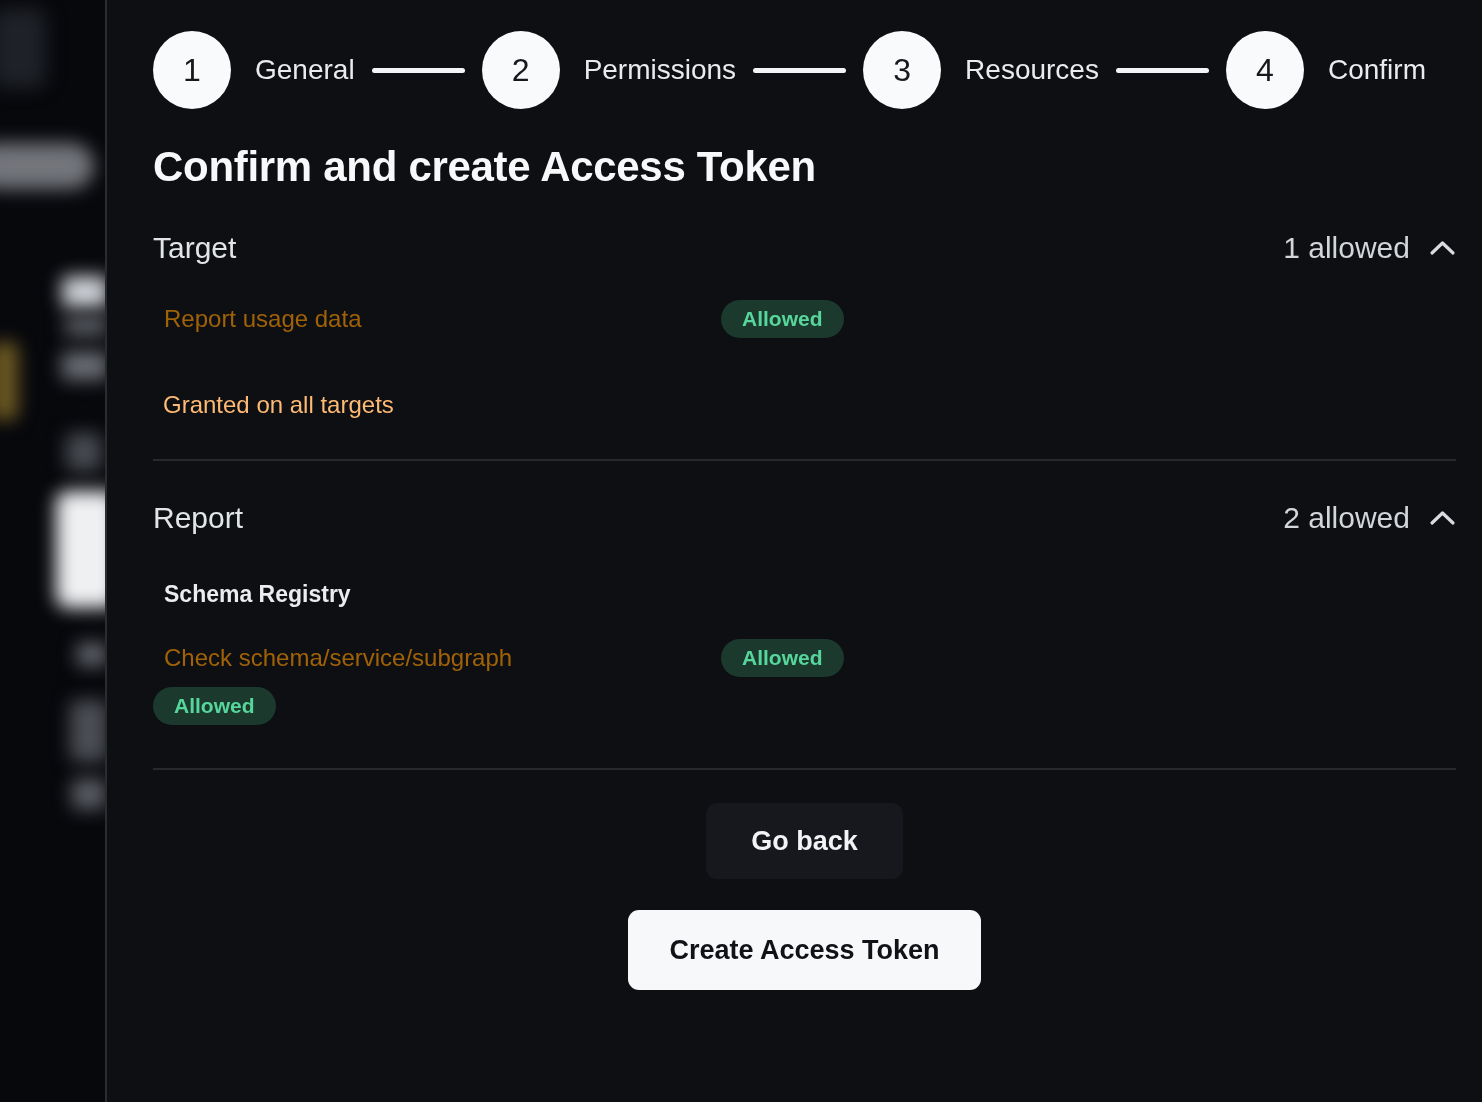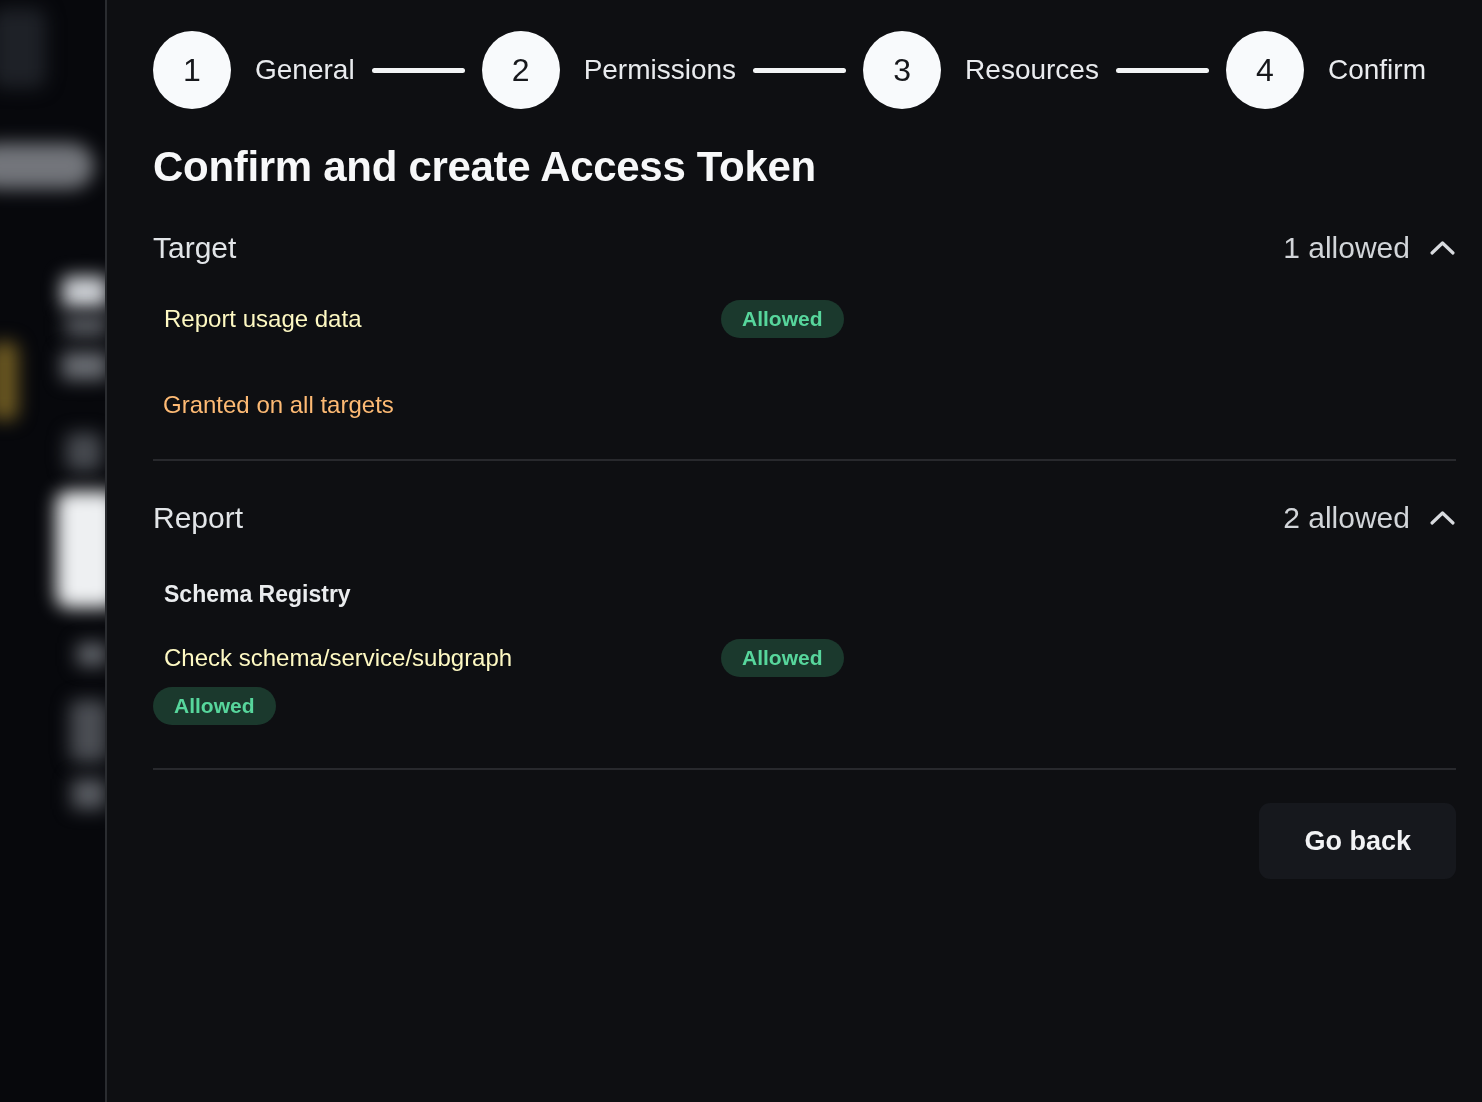--- a/index.html
+++ b/index.html
@@ -56,33 +56,33 @@
   
   .section-header { margin-top: 40px; display: flex; align-items: flex-start; justify-content: space-between; height: 38px; }
   .section-title { font-size: 30px; font-weight: 400; color: #e2e5e8; }
   .section-toggle { display: flex; align-items: center; gap: 19px; cursor: pointer; }
   .section-count { font-size: 30px; color: #d2d5d9; }
   .chevron-up { width: 27px; height: 18px; display: block; }
 
   .group-title { margin-top: 42px; padding-left: 11px; font-size: 23px; font-weight: 700; color: #eaecee; }
   .perm-rows { margin-top: 26px; }
   .perm-row { display: flex; align-items: center; height: 48px; }
-  .perm-label { width: 568px; padding-left: 11px; font-size: 24px; color: #fef9c3; }
+  .perm-label { width: 568px; padding-left: 11px; font-size: 24px; color: #a16207; }
   .badge {
     height: 38px; padding: 12px 21px; border-radius: 19px;
     background: var(--badge-bg, #1b392d); color: var(--badge-text, #57d69c);
     font-size: 21px; font-weight: 700;
     display: inline-flex; align-items: center; justify-content: center;
   }
   .granted-note { margin-top: 48px; padding-left: 10px; font-size: 24px; color: #fdba74; }
   .divider { margin-top: 40px; height: 2px; background: #28292d; }
   .divider-2 { margin-top: 38px; }
 
   
-  .footer { margin-top: 33px; display: flex; justify-content: flex-end; align-items: center; gap: 31px; }
+  .footer { margin-top: 33px; display: flex; justify-content: flex-end; align-items: center; gap: 31px; flex-direction: column; }
   .btn { border: none; border-radius: 11px; font-family: inherit; font-weight: 700; font-size: 27px; cursor: pointer; }
   .btn-secondary { height: 76px; padding: 0 45px; background: #16181d; color: #f2f3f5; }
   .btn-primary { height: 80px; padding: 0 41px; background: var(--accent-white, #f7f8f9); color: #111216; }
 </style>
 </head>
 <body>
 
 <div class="bg-strip">
   <div class="blob bb-square"></div>
   <div class="blob bb-pill"></div>
@@ -157,15 +157,16 @@
       <div class="badge">Allowed</div>
     </div>
     <div class="perm-row">
       <div class="badge">Allowed</div>
     </div>
   </div>
   <div class="divider divider-2"></div>
 
   <div class="footer">
     <button class="btn btn-secondary">Go back</button>
+    <button class="btn btn-primary">Create Access Token</button>
   </div>
 
 </div>
 
 </body></html>

